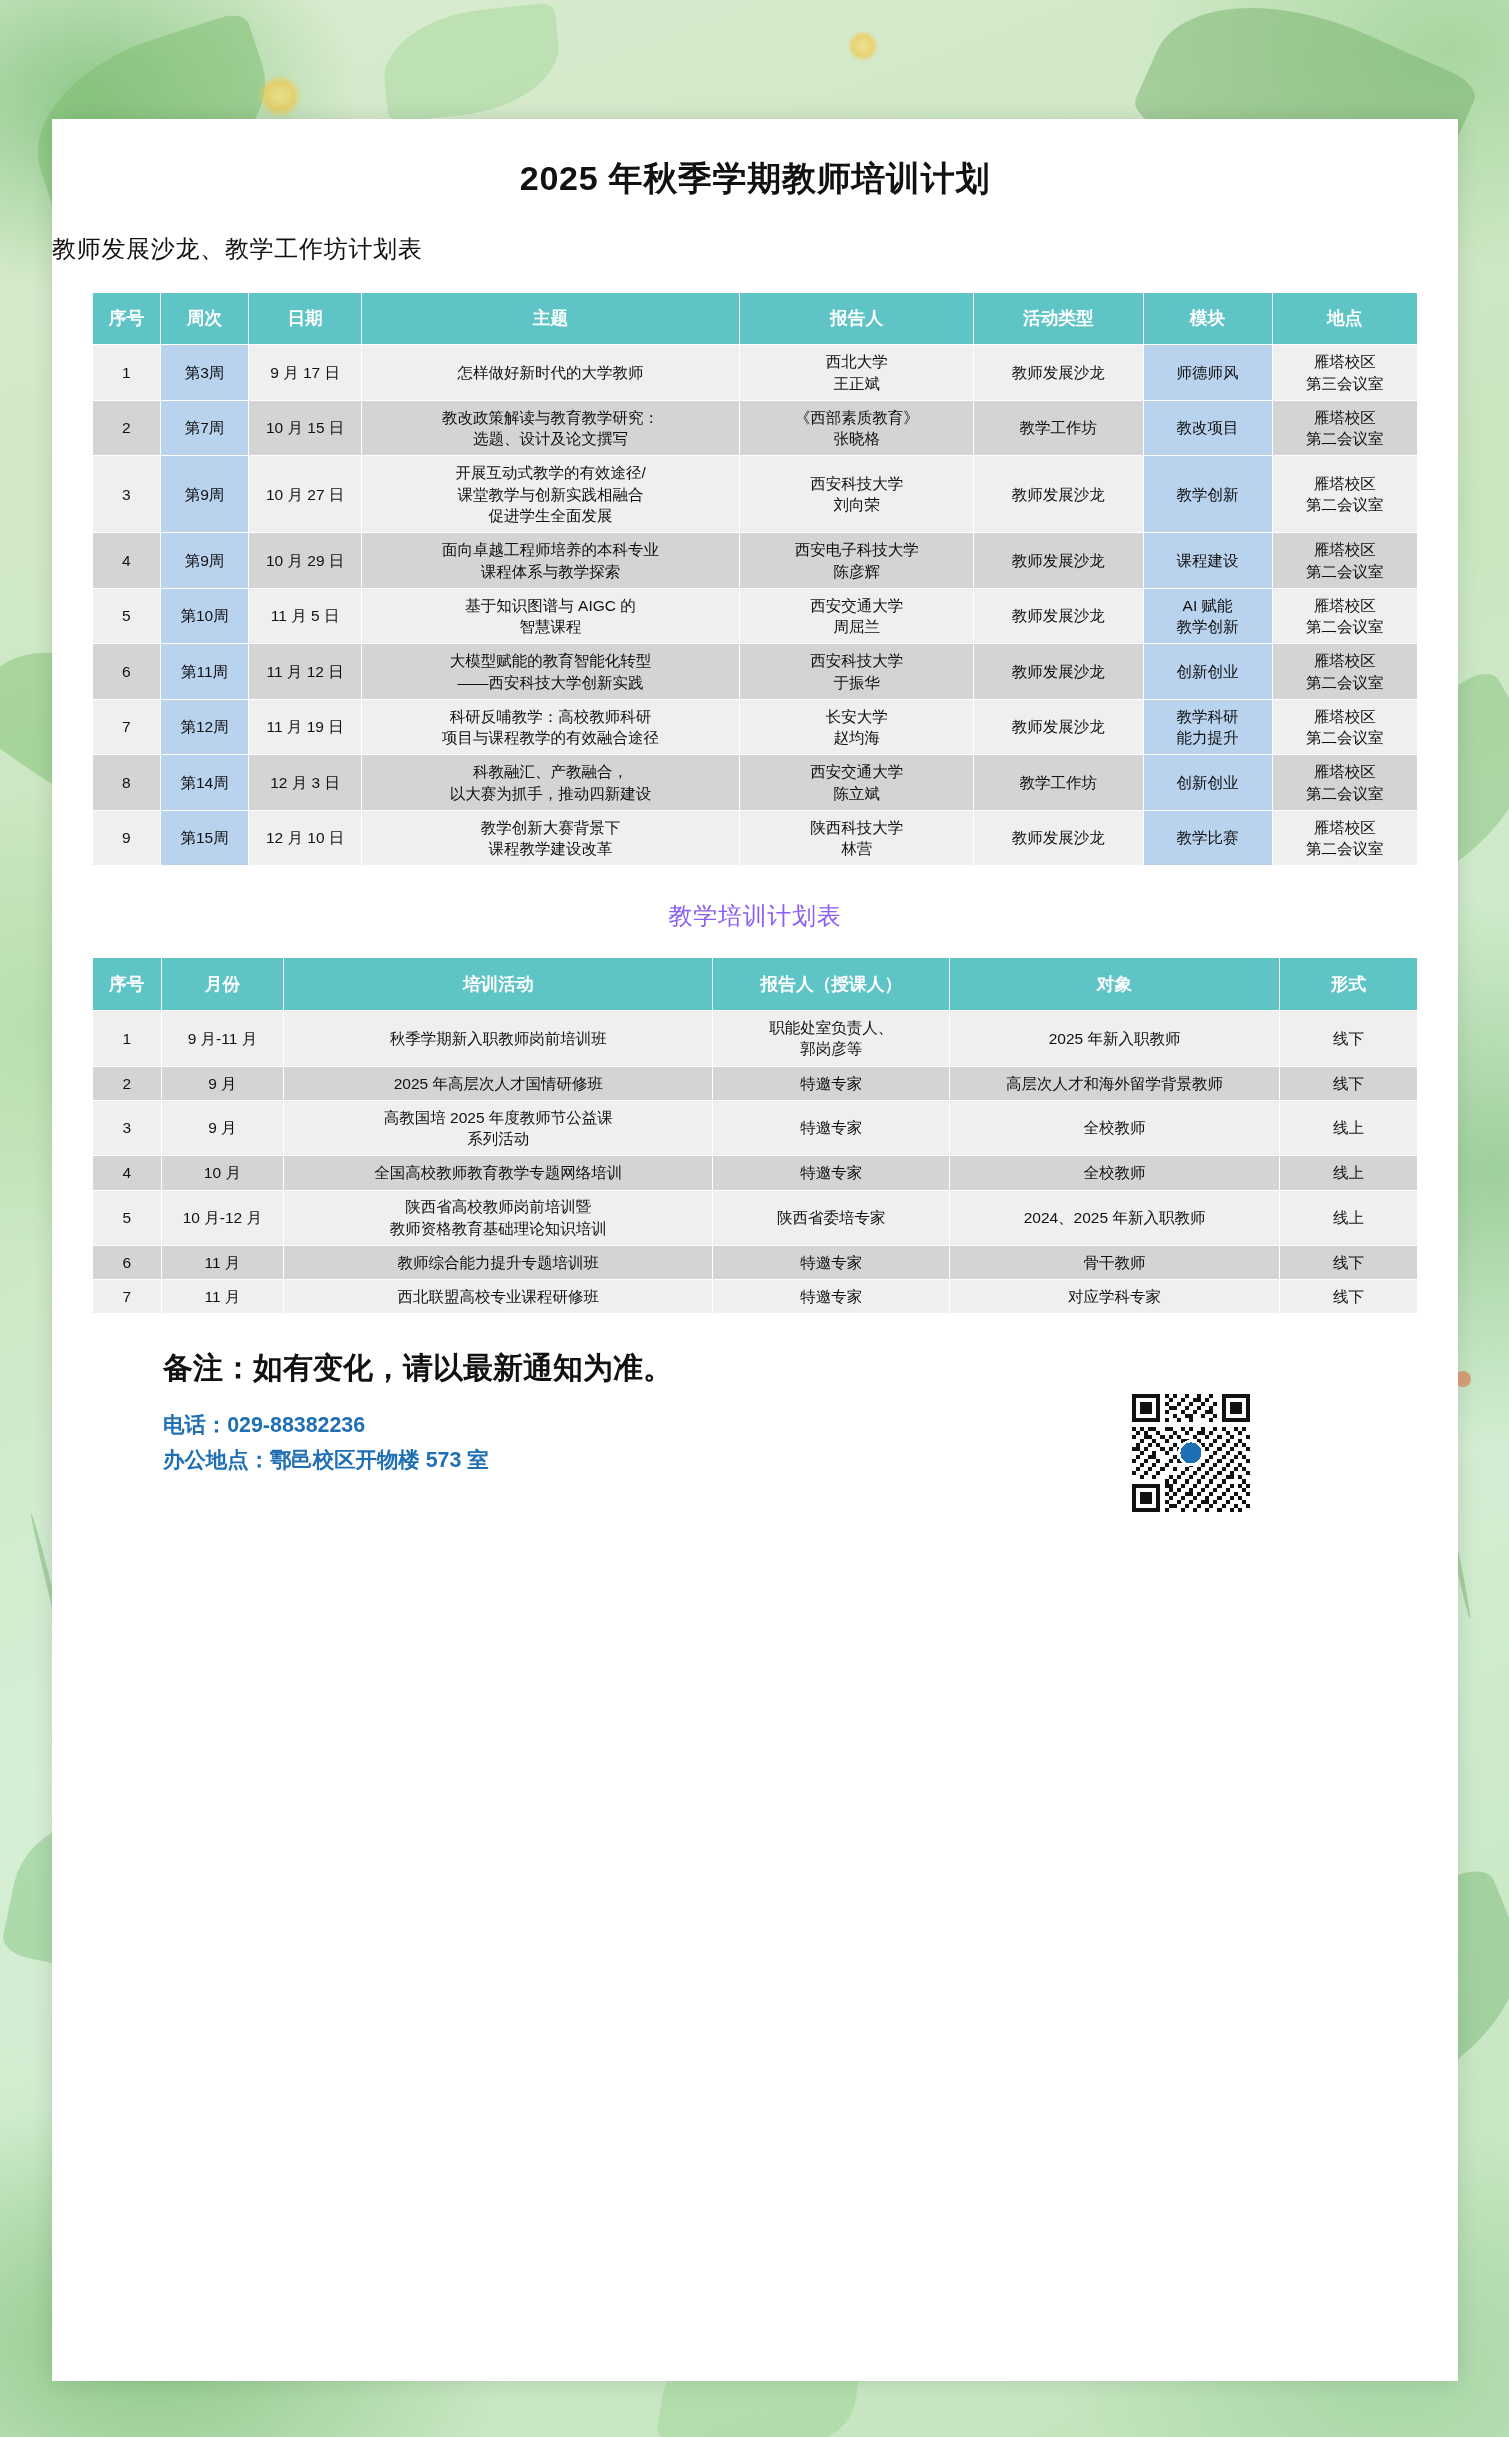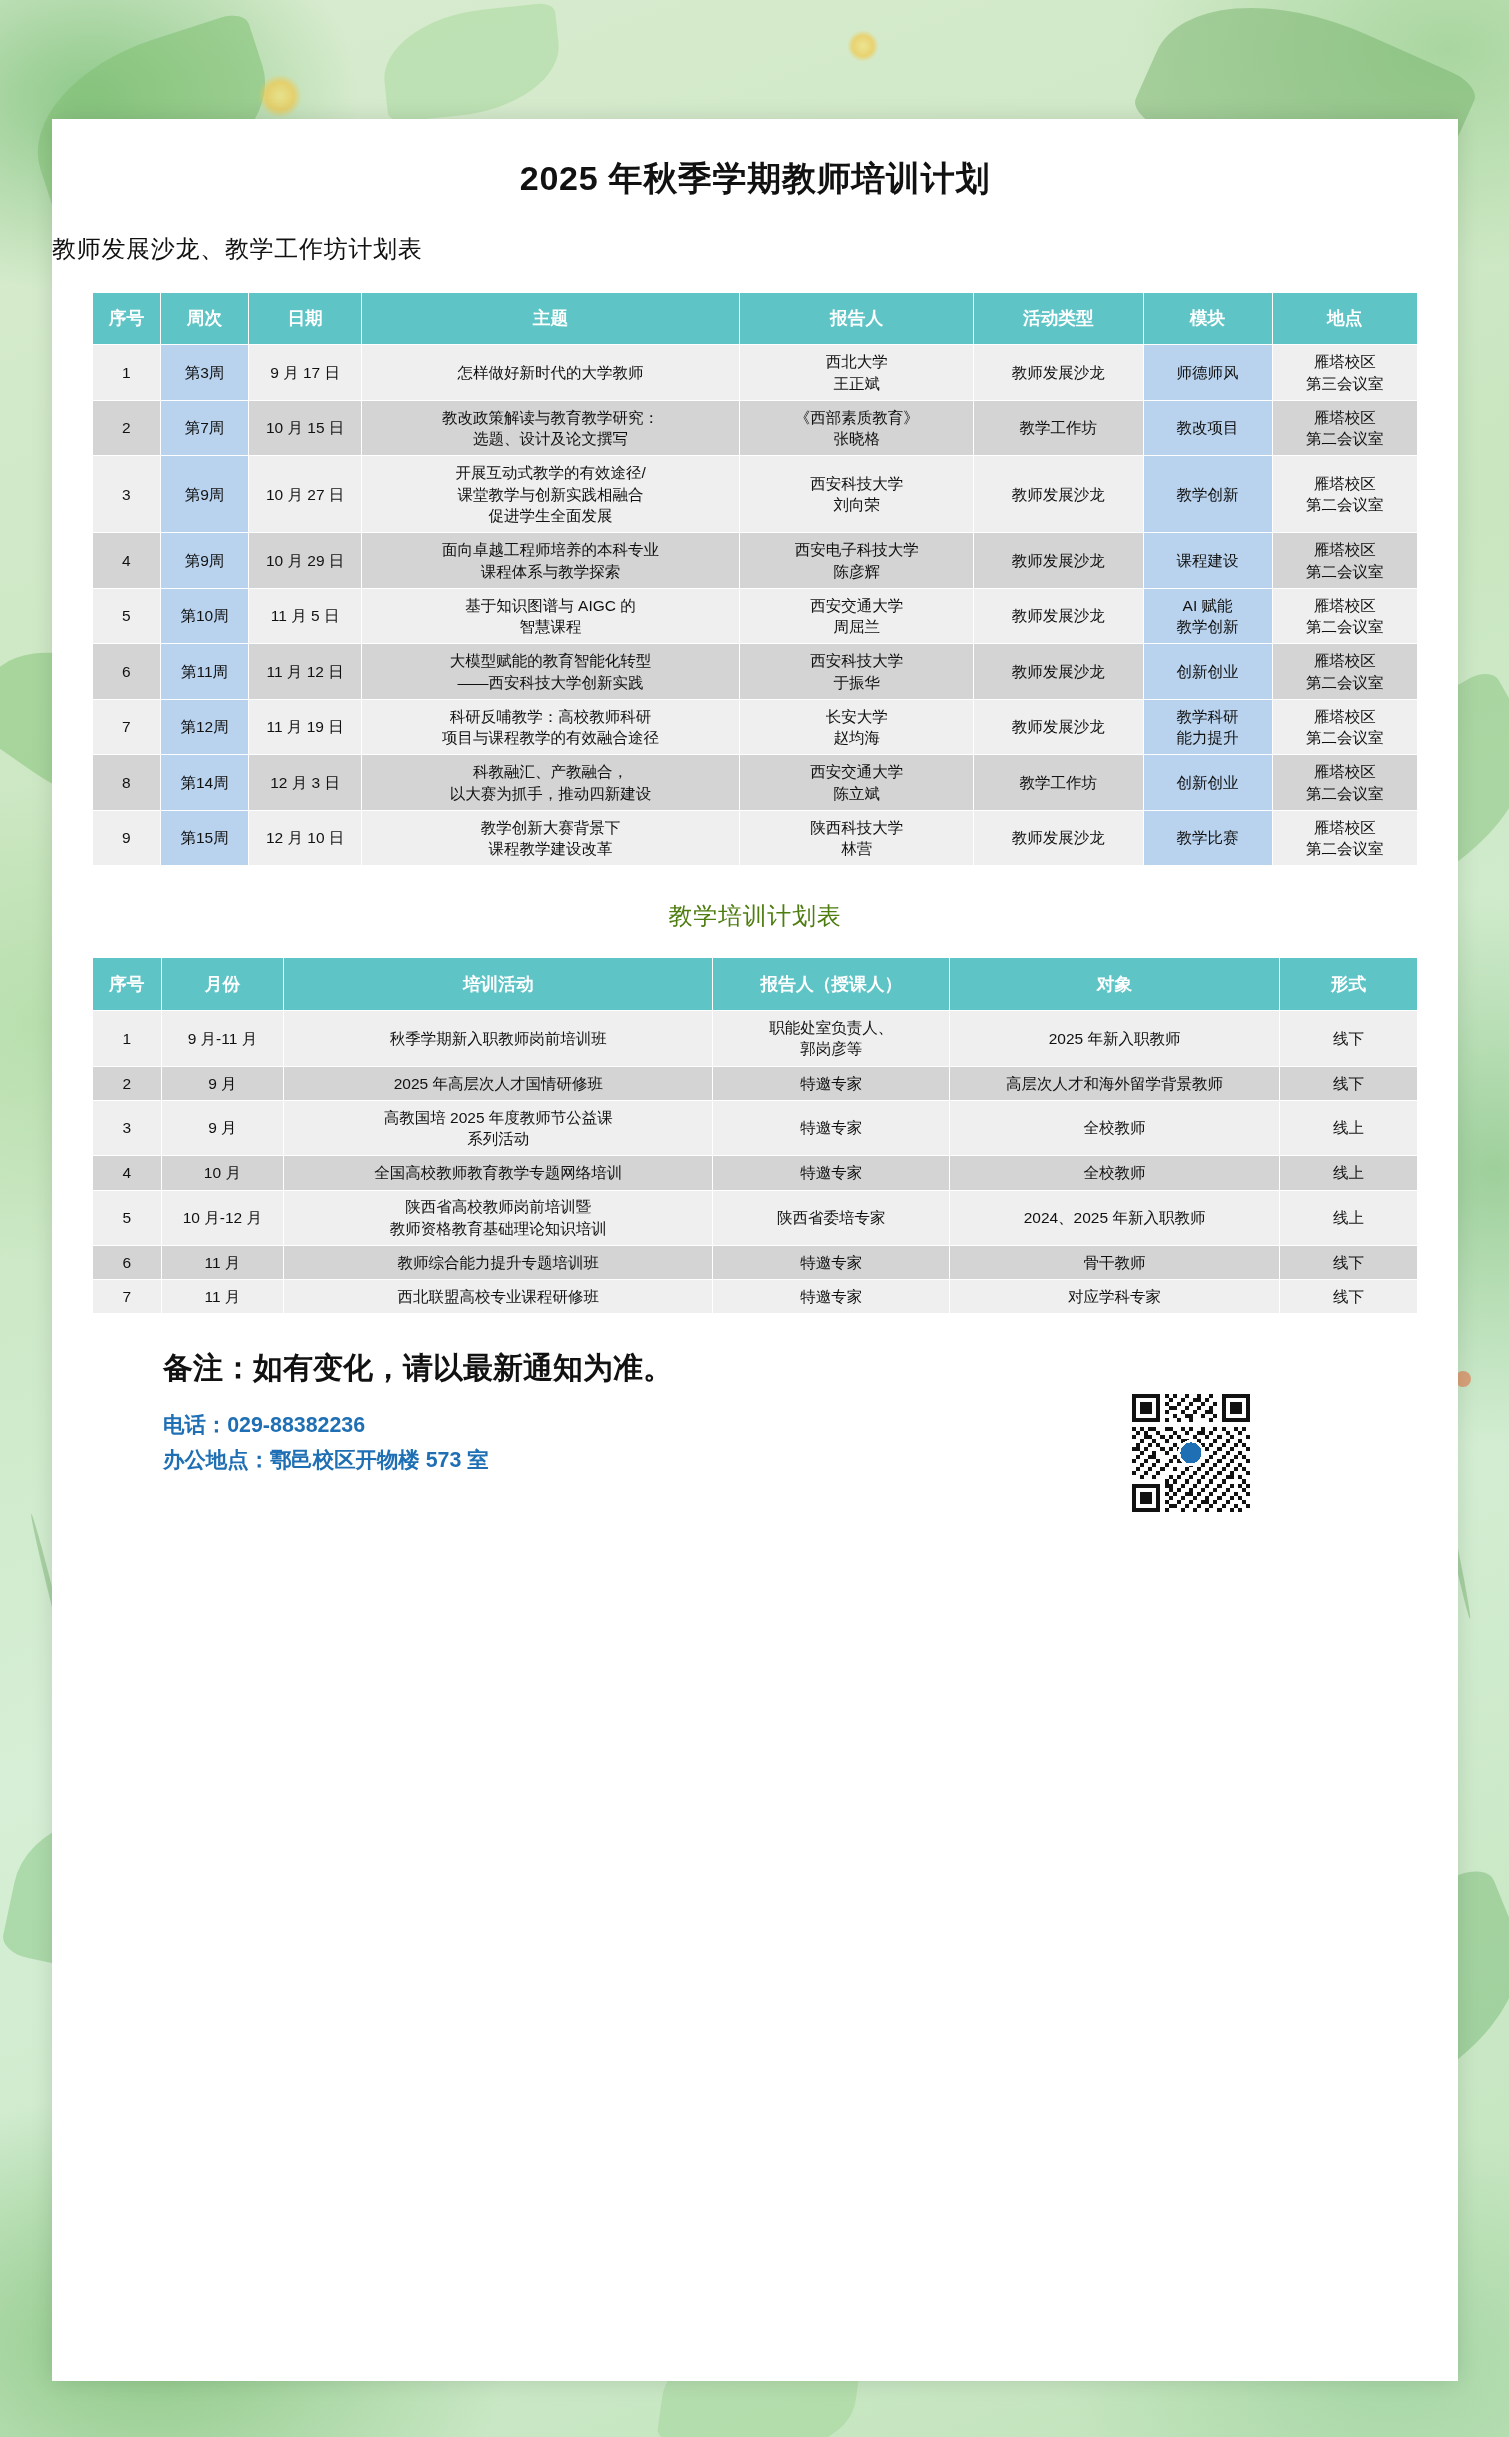--- a/index.html
+++ b/index.html
@@ -86,21 +86,21 @@
   .subtitle {
     text-align: left;
     font-size: 24px;
     color: #111;
     margin-top: 31px;
     letter-spacing: 0.7px;
   }
   .section-title {
     text-align: center;
     font-size: 24px;
-    color: #4d7c0f;
+    color: #8b5cf6;
     margin-top: 34px;
     margin-bottom: 25px;
     letter-spacing: 0.7px;
   }
 
   table {
     border-collapse: collapse;
     table-layout: fixed;
   }
   .tbl {

